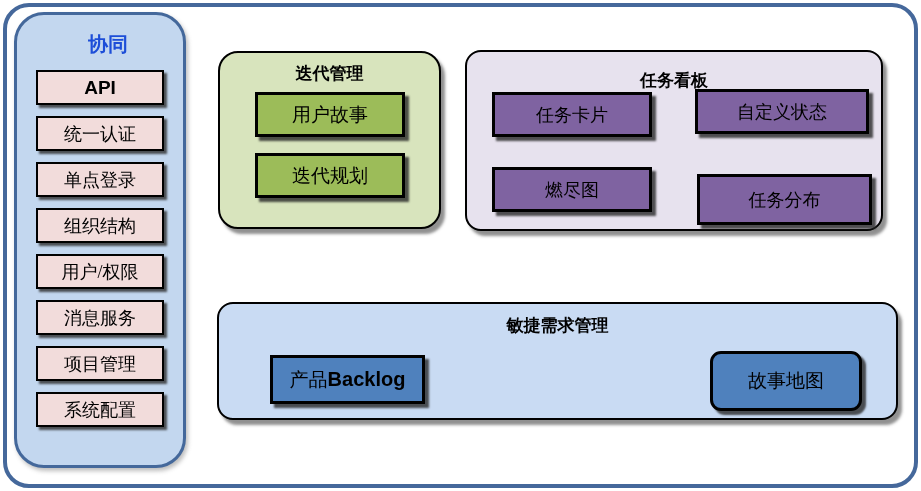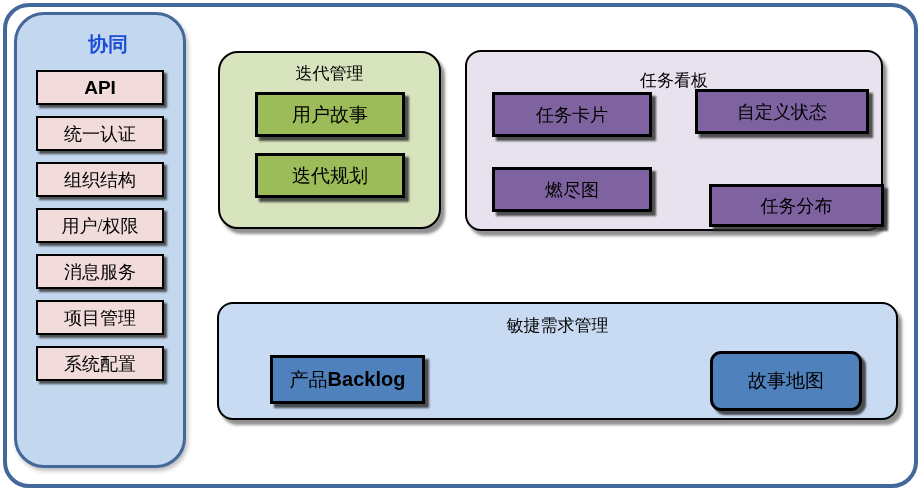--- a/index.html
+++ b/index.html
@@ -76,21 +76,21 @@
   
   .group {
     position: absolute;
     box-sizing: border-box;
     border: 2.5px solid #000;
     box-shadow: 4px 5px 3px rgba(55,55,55,0.55);
     color: #000;
   }
   .group-title {
     text-align: center;
-    font-weight: normal;
+    font-weight: bold;
     font-size: 17px;
   }
   .group-iteration {
     left: 218px; top: 51px;
     width: 223px; height: 178px;
     background: var(--iteration-fill, #d8e4bd);
     border-radius: 20px;
   }
   .group-kanban {
     left: 465px; top: 50px;
@@ -124,21 +124,21 @@
   .group-iteration .box { background: var(--iteration-item-fill, #9cbc59); }
   .group-kanban .box    { background: var(--kanban-item-fill, #7f63a1); font-size: 18px; }
   .group-agile .box     { background: var(--agile-item-fill, #4f81bd); }
 
   .box-user-story     { left: 35px;  top: 39px;  width: 150px; height: 45px; }
   .box-iter-planning  { left: 35px;  top: 100px; width: 150px; height: 45px; }
 
   .box-task-card      { left: 25px;  top: 40px;  width: 160px; height: 45px; }
   .box-custom-status  { left: 228px; top: 37px;  width: 174px; height: 45px; }
   .box-burndown       { left: 25px;  top: 115px; width: 160px; height: 45px; }
-  .box-task-dist      { left: 242px; top: 122px; width: 175px; height: 43px; margin-top: 10px; }
+  .box-task-dist      { left: 230px; top: 122px; width: 175px; height: 51px; }
 
   .box-backlog        { left: 51px;  top: 51px;  width: 155px; height: 49px; }
   .box-roadmap        { left: 270px; top: 50px;  width: 145px; height: 49px; }
   .box-story-map      { left: 491px; top: 47px;  width: 152px; height: 60px; border-radius: 11px; }
 
   .latin-bold-inline {
     font-family: "Liberation Sans", sans-serif;
     font-weight: bold;
     font-size: 20px;
   }
@@ -147,20 +147,21 @@
 <body>
 
 <div id="canvas">
   <div class="outer-frame"></div>
 
   <div class="sidebar">
     <div class="sidebar-title">协同</div>
     <div class="sidebar-items">
       <div class="sidebar-item latin-bold">API</div>
       <div class="sidebar-item">统一认证</div>
+      <div class="sidebar-item">单点登录</div>
       <div class="sidebar-item">组织结构</div>
       <div class="sidebar-item">用户/权限</div>
       <div class="sidebar-item">消息服务</div>
       <div class="sidebar-item">项目管理</div>
       <div class="sidebar-item">系统配置</div>
     </div>
   </div>
 
   <div class="group group-iteration">
     <div class="group-title">迭代管理</div>

